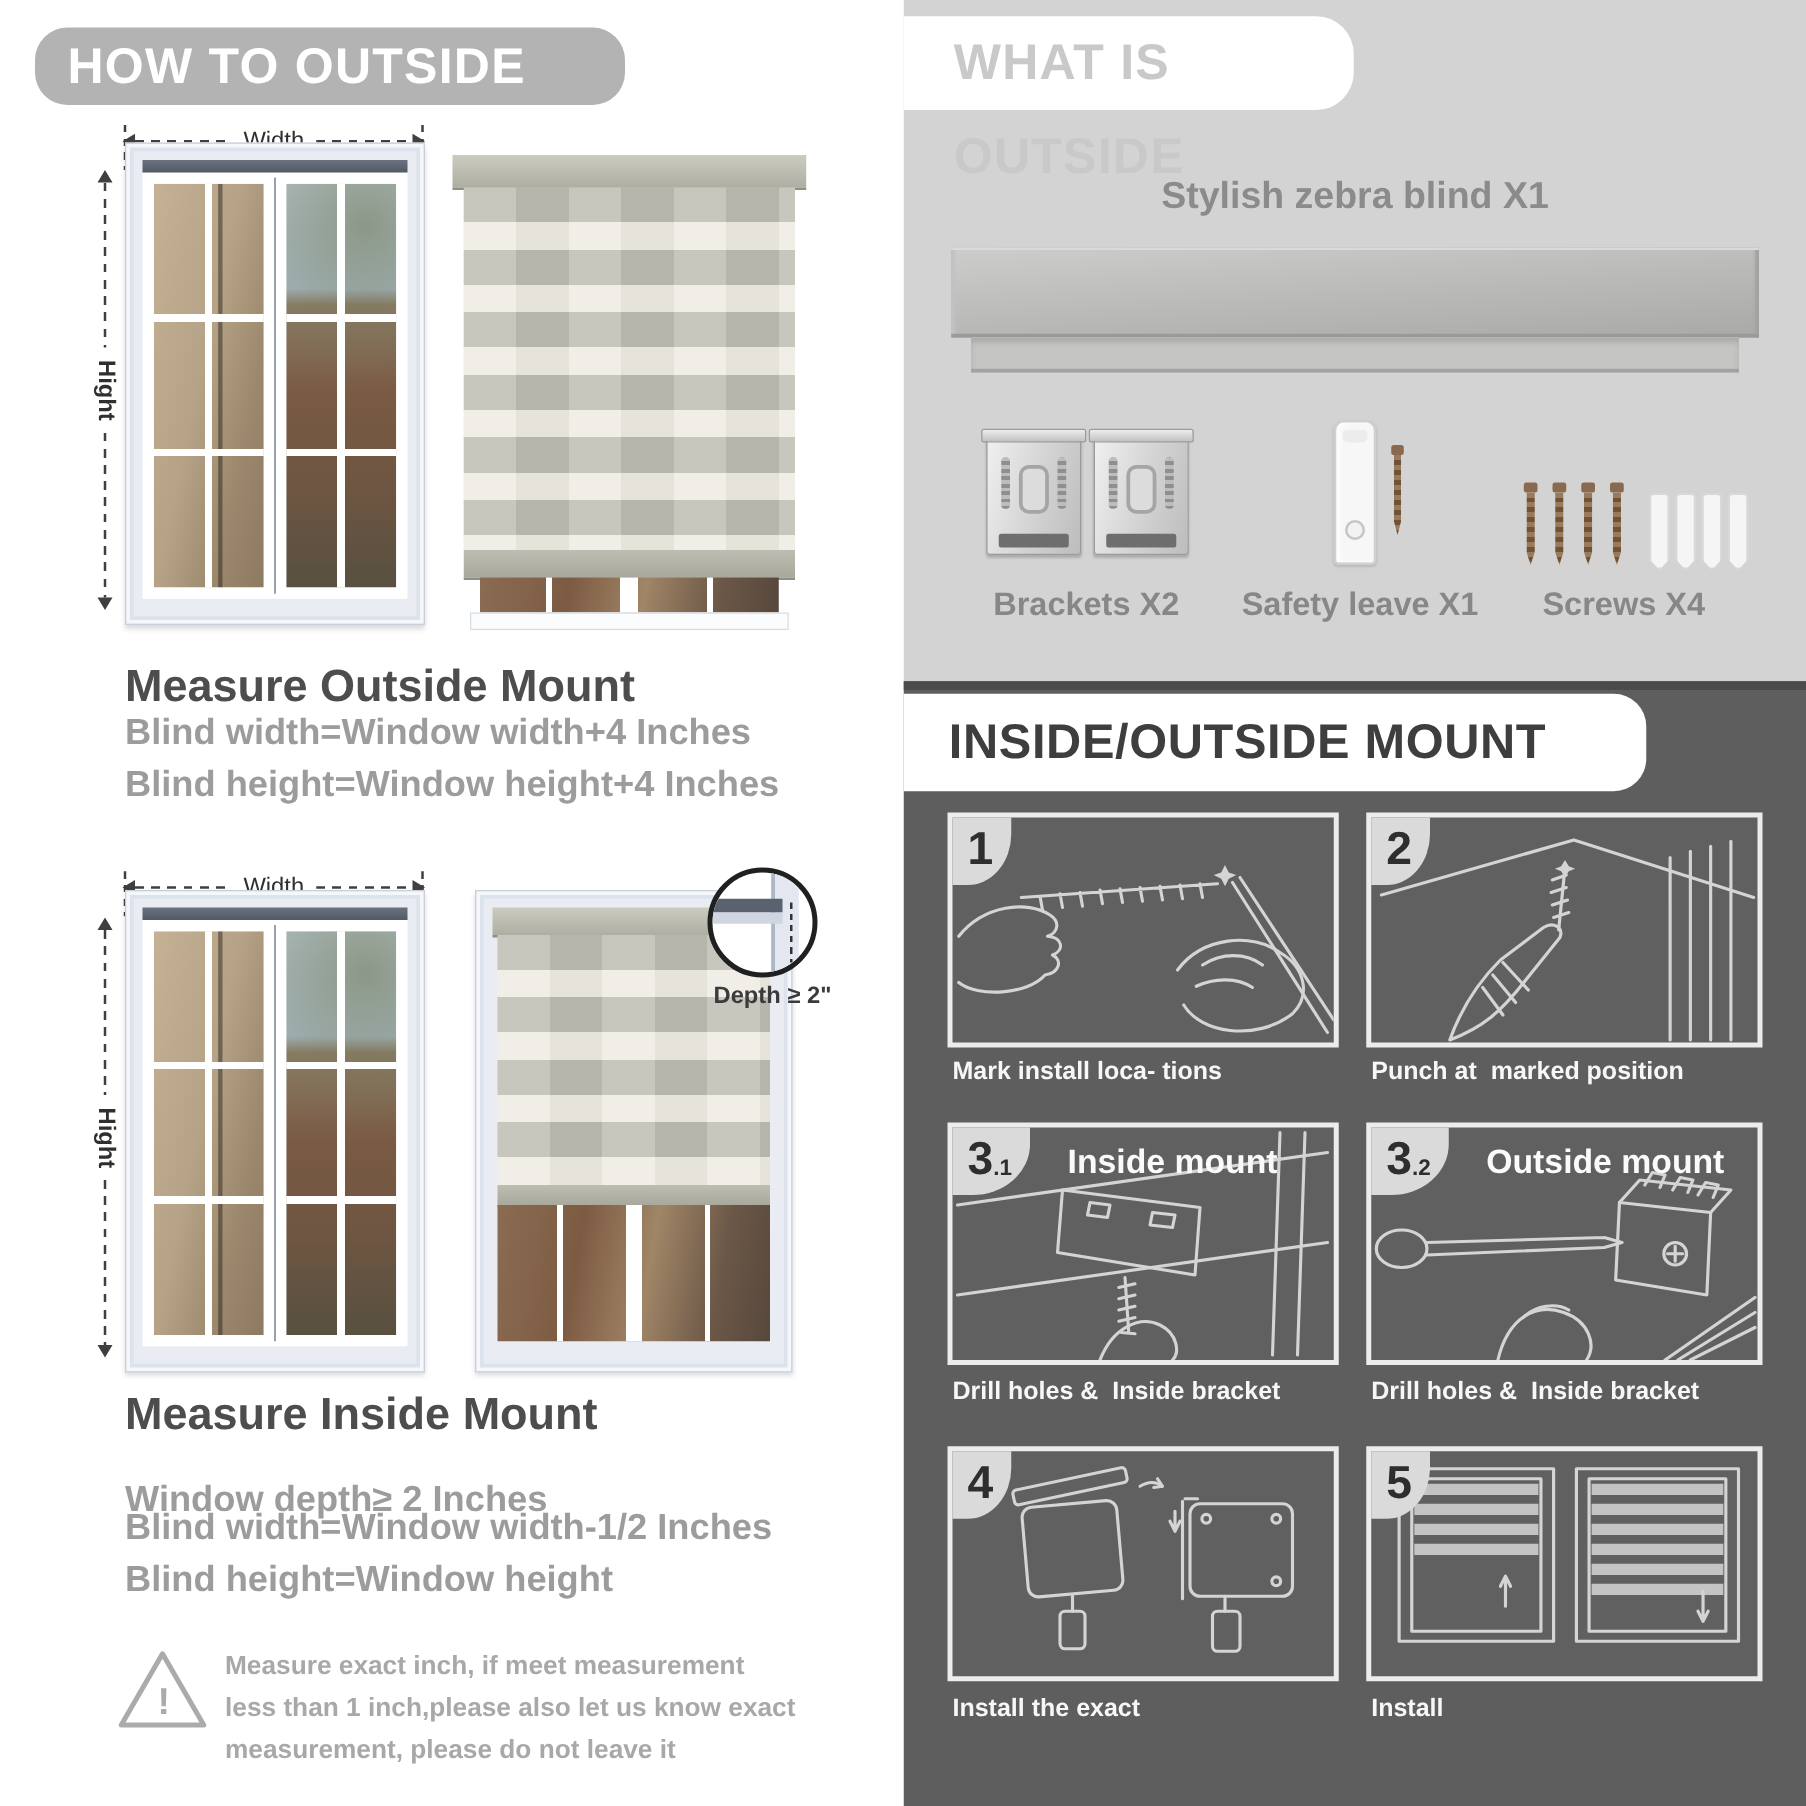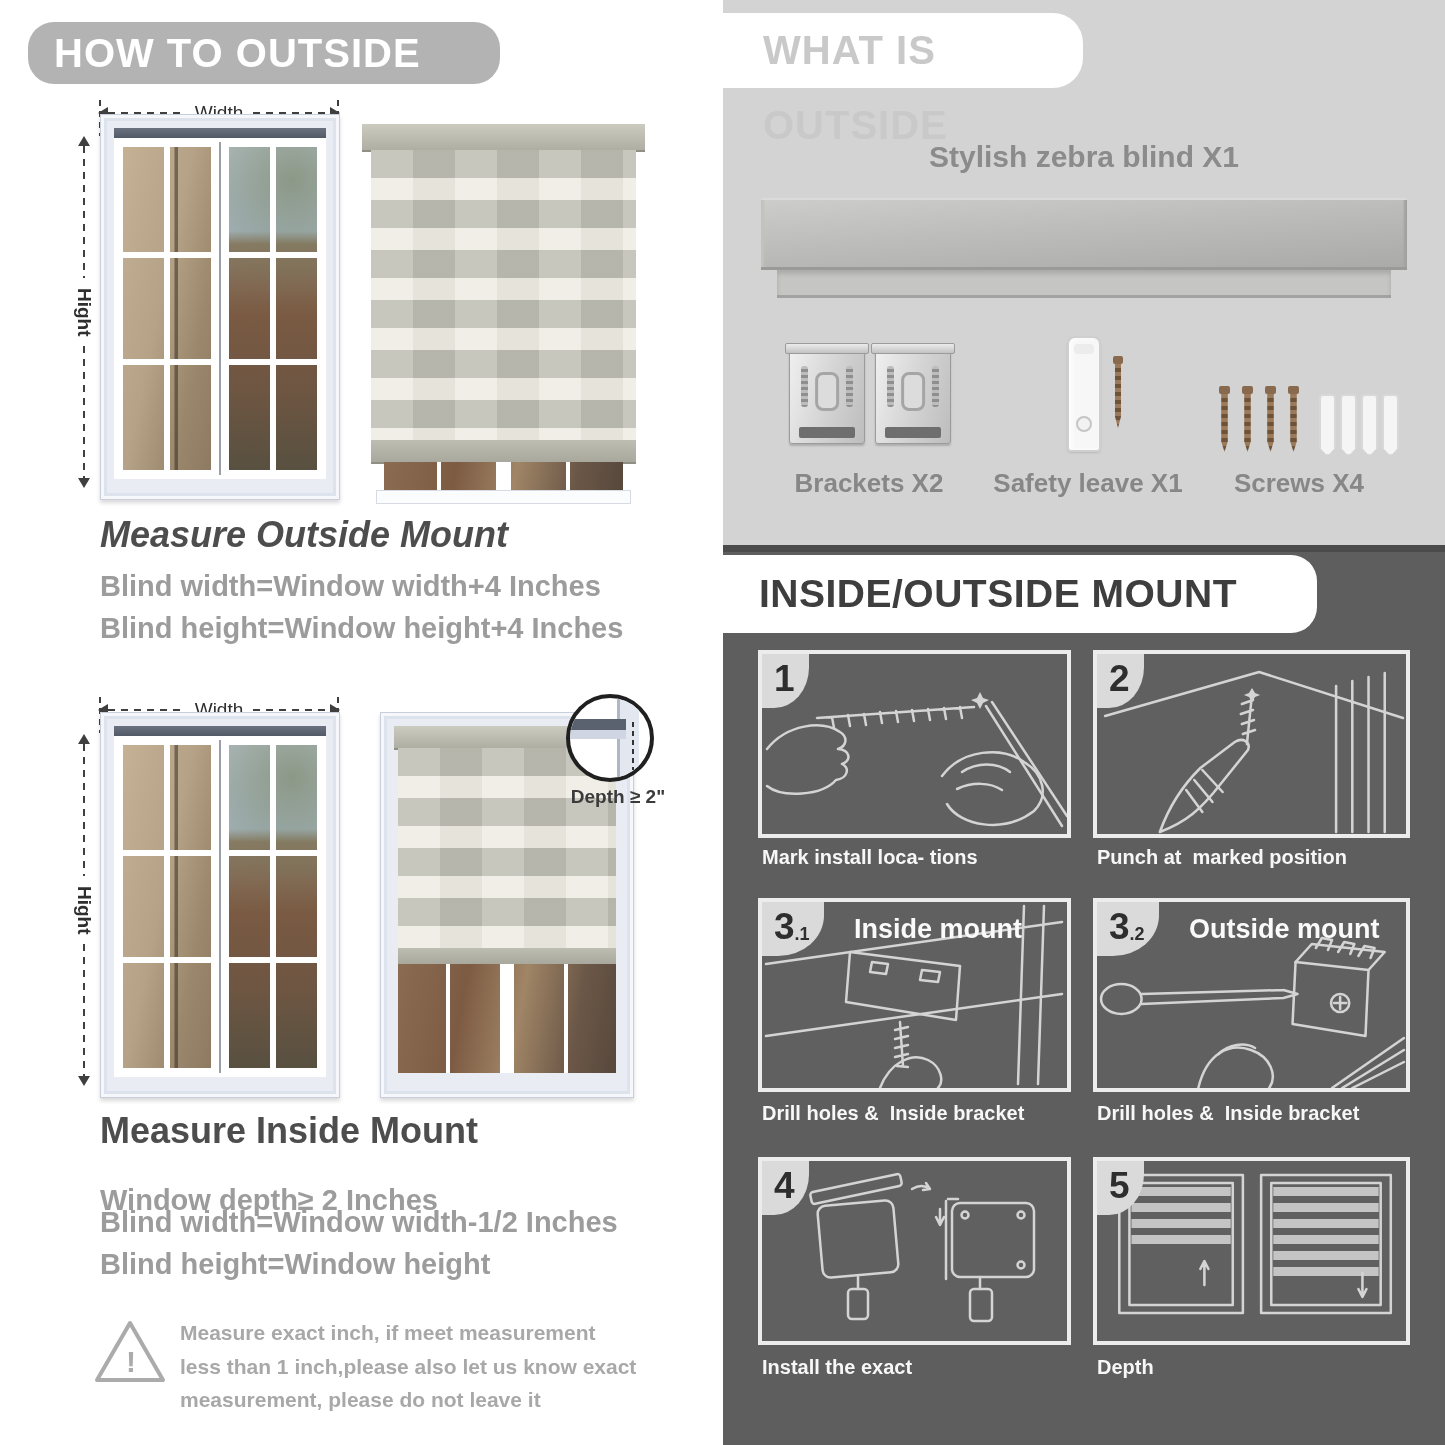--- a/index.html
+++ b/index.html
@@ -163,21 +163,21 @@
     </div>
 
     <div class="abs" style="left:362px;top:124px;width:283px;height:378px;">
       <div class="cassette" style="left:0;top:0;width:283px;height:26px;"></div>
       <div class="zfabric" style="left:9px;right:9px;top:26px;height:290px;"></div>
       <div class="zrail" style="left:9px;right:9px;top:316px;height:22px;"></div>
       <div class="lowerglass" style="left:22px;right:22px;top:338px;height:28px;"></div>
       <div class="sill" style="left:14px;right:14px;top:366px;height:12px;"></div>
     </div>
 
-    <div class="heading" style="left:100px;top:514px;font-style:italic;">Measure Outside Mount</div>
+    <div class="heading" style="left:100px;top:528px;">Measure Outside Mount</div>
     <div class="bodyline" style="left:100px;top:570px;">Blind width=Window width+4 Inches</div>
     <div class="bodyline" style="left:100px;top:612px;">Blind height=Window height+4 Inches</div>
 
     <div class="dim-h" style="left:98px;top:700px;width:242px;">
       <div class="ah-l"></div>
       <div class="dline"></div>
       <div class="dlbl">Width</div>
       <div class="dline"></div>
       <div class="ah-r"></div>
     </div>
@@ -403,15 +403,15 @@
           <rect x="174" y="26" width="104" height="9"></rect>
             <rect x="174" y="42" width="104" height="9"></rect>
           <rect x="174" y="58" width="104" height="9"></rect>
             <rect x="174" y="74" width="104" height="9"></rect>
           <rect x="174" y="90" width="104" height="9"></rect>
             <rect x="174" y="106" width="104" height="9"></rect>
         </g>
         <path d="M262,112 v20 M258,128 l4,8 4,-8"></path>
       </svg>
     </div>
-    <div class="caption" style="left:374px;top:1356px;">Depth</div>
+    <div class="caption" style="left:374px;top:1356px;">Install</div>
   </div>
 </div>
 
 </body></html>

